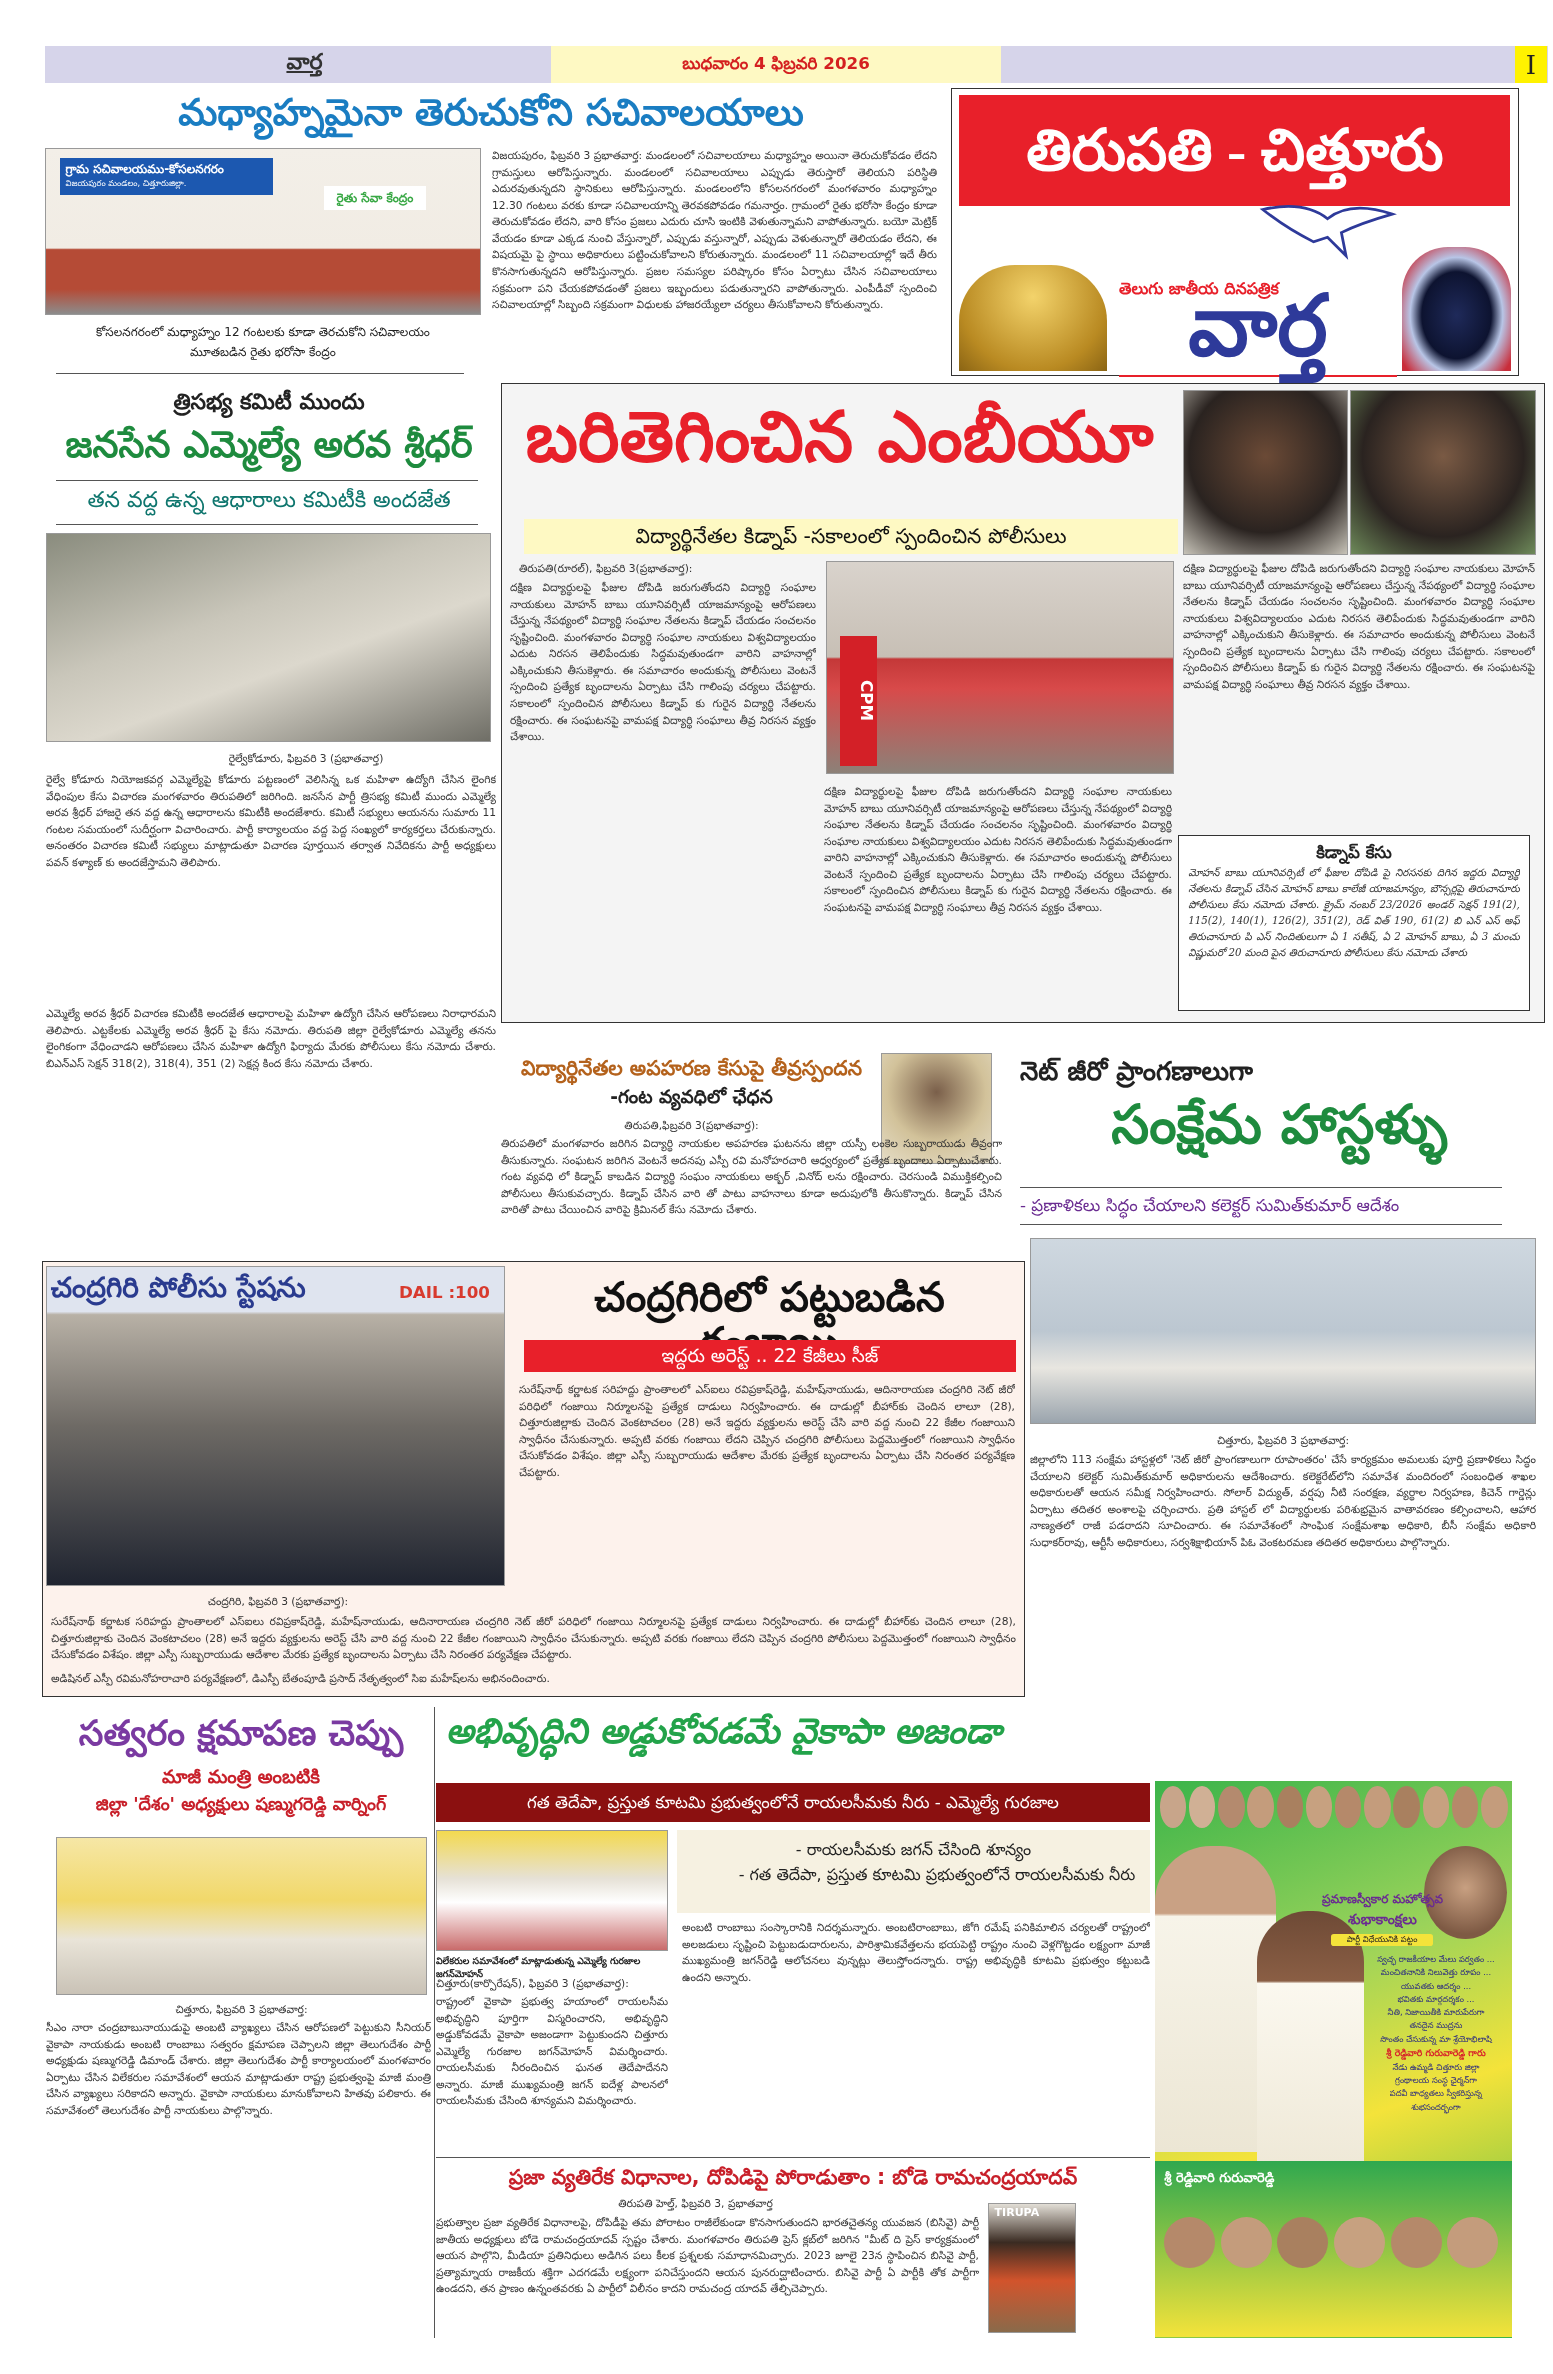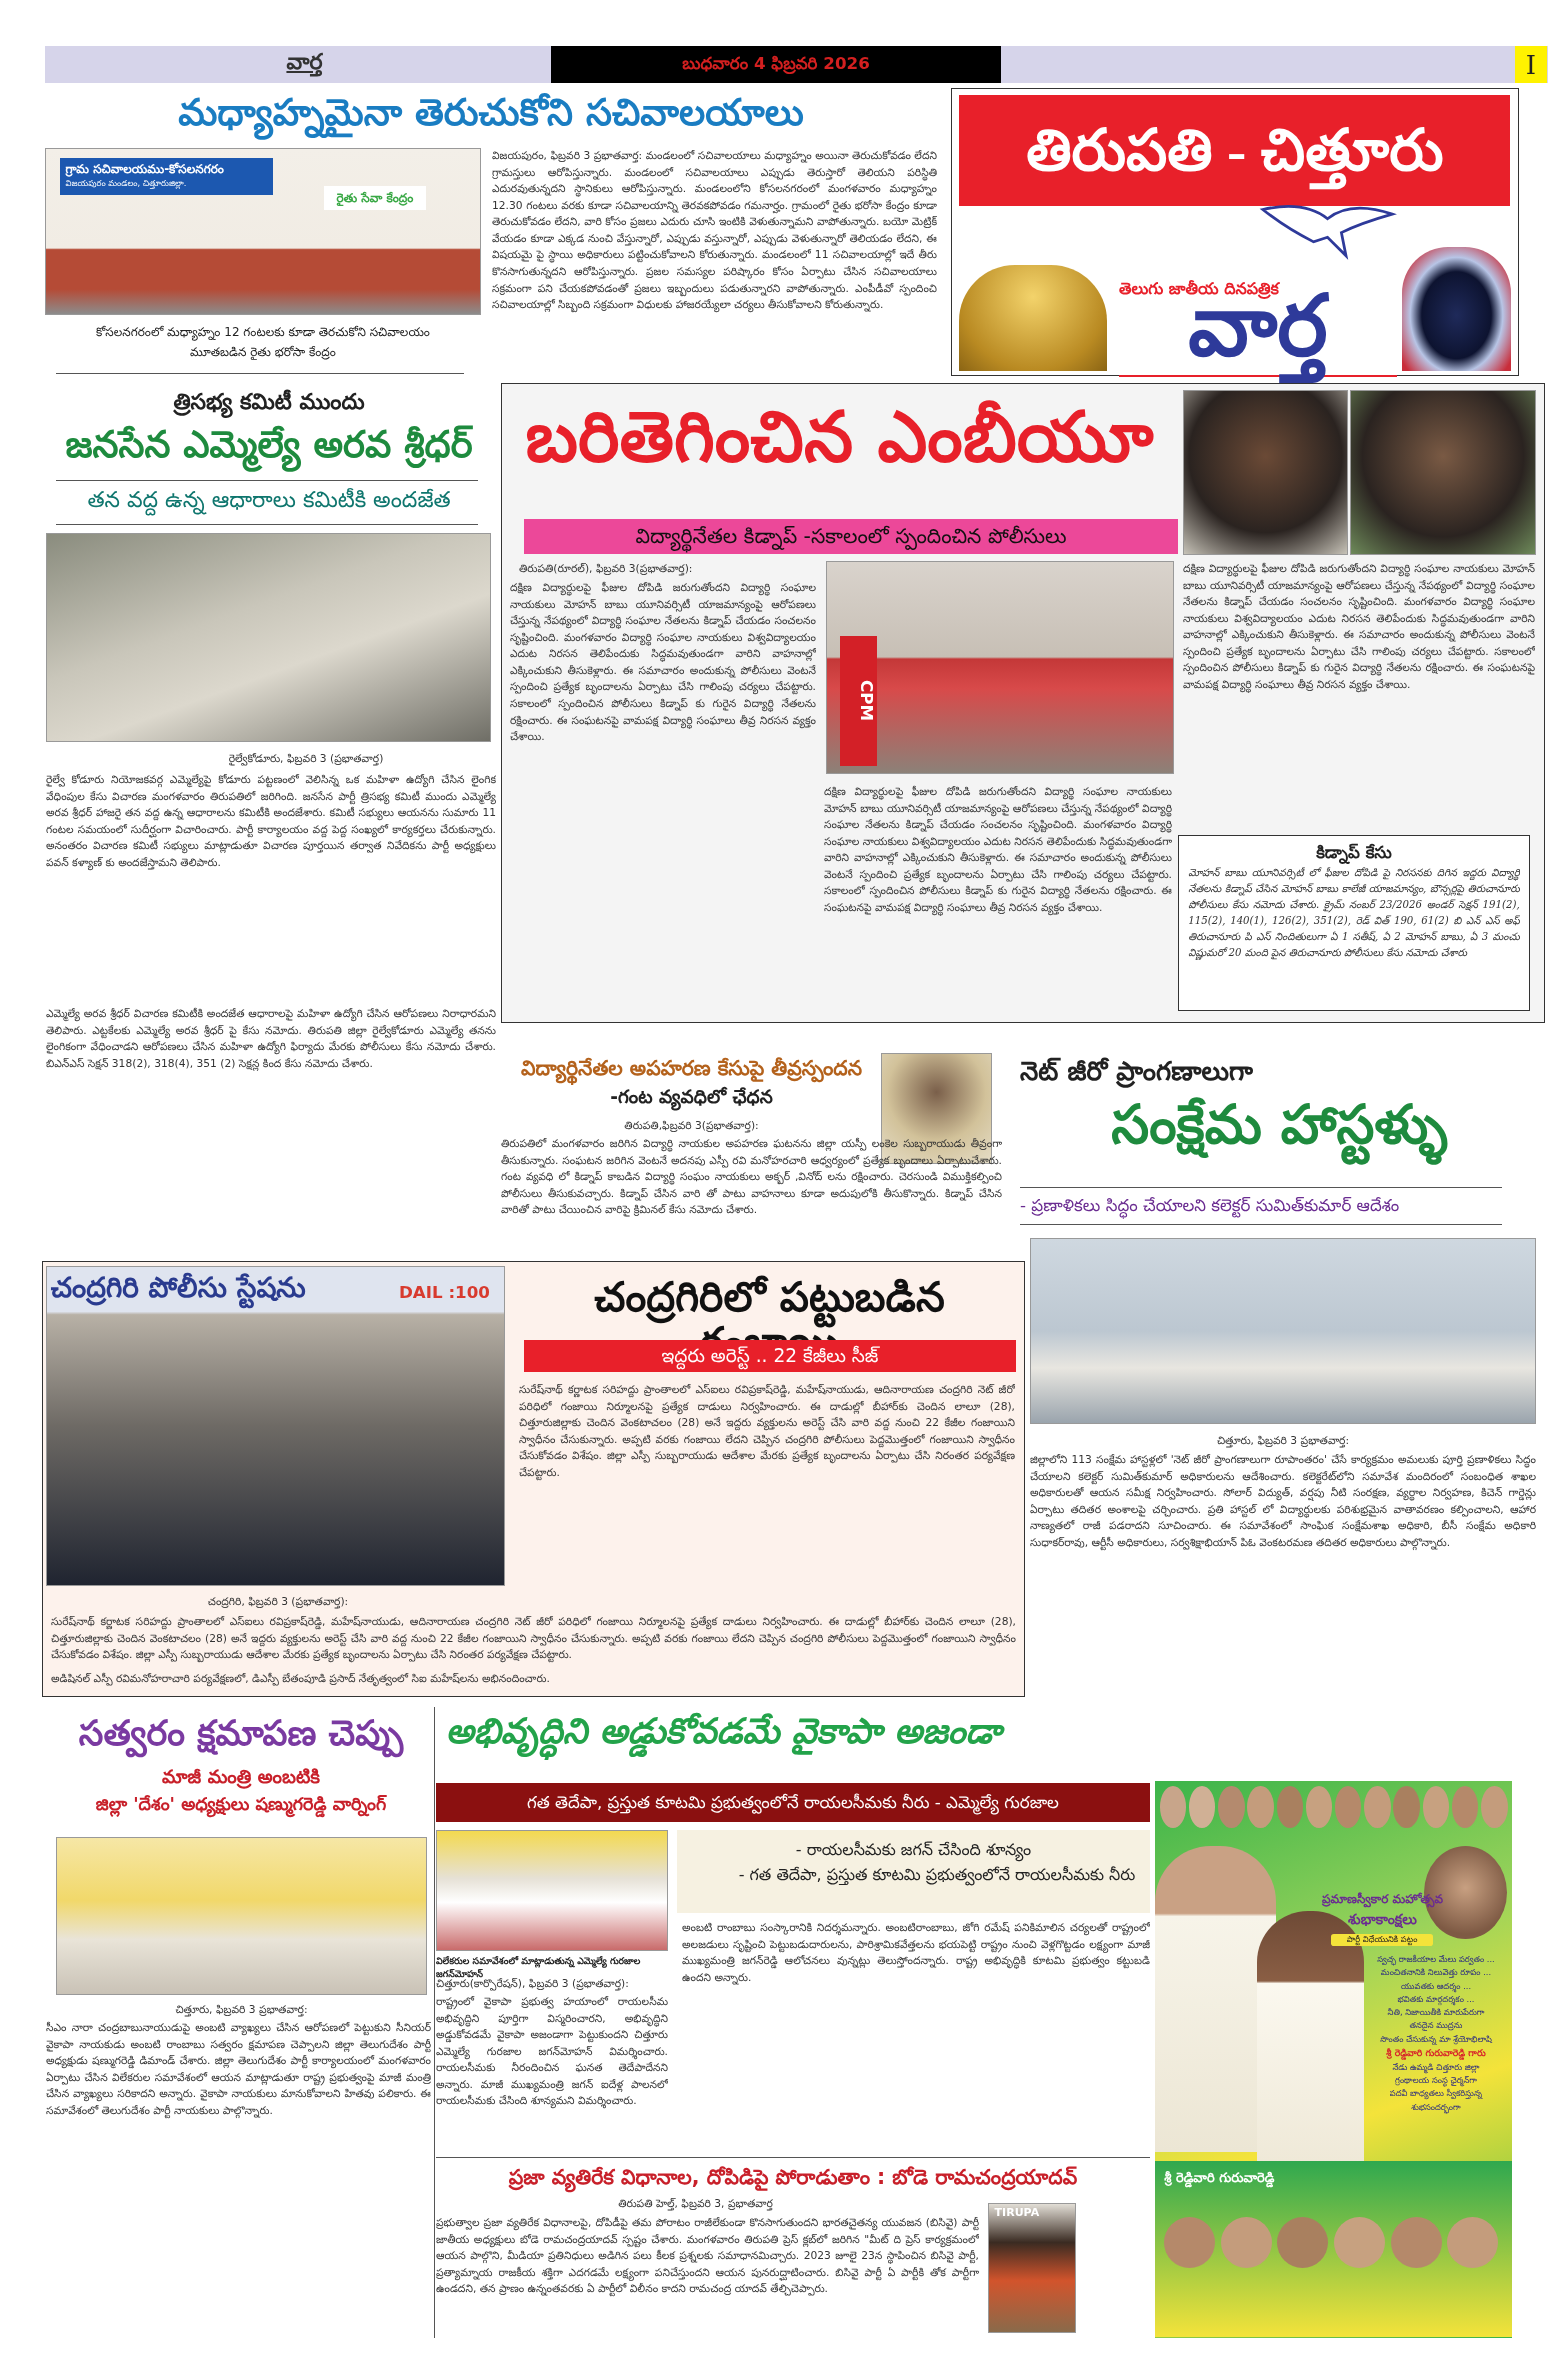--- a/index.html
+++ b/index.html
@@ -1,20 +1,20 @@
 <!DOCTYPE html>
 <html style="font-size:15px"><head>
 <meta charset="utf-8">
 <style>
   * { box-sizing: border-box; margin: 0; padding: 0; }
   body { width: 1554px; height: 2375px; background: #ffffff; font-family: "DejaVu Sans", sans-serif; color: #222; position: relative; overflow: hidden; }
   .abs { position: absolute; }
   .masthead { left: 45px; top: 46px; width: 1503px; height: 37px; background: #d6d4ea; }
   .mast-logo { left: 0; top: 0; width: 519px; height: 37px; display: flex; align-items: center; justify-content: center; font-weight: bold; font-size: 22px; color: #333; text-decoration: underline; }
-  .mast-date { left: 506px; top: 0; width: 450px; height: 37px; background: #000000; display: flex; align-items: center; justify-content: center; color: #d42020; font-weight: bold; font-size: 16.7px; }
+  .mast-date { left: 506px; top: 0; width: 450px; height: 37px; background: #fef9c3; display: flex; align-items: center; justify-content: center; color: #d42020; font-weight: bold; font-size: 16.7px; }
   .mast-page { left: 1470px; top: 0; width: 32px; height: 37px; background: #fff200; display: flex; align-items: center; justify-content: center; font-family: "DejaVu Serif", serif; font-size: 26px; }
   .headline { font-weight: bold; text-align: center; line-height: 1.1; }
   .body-text { font-size: 10.7px; line-height: 1.55; color: #333; text-align: justify; overflow: hidden; }
   .photo { background: linear-gradient(135deg, #c9b8a4, #8d7b6b); border: 0.9px solid #999; overflow: hidden; }
   .caption { font-size: 12px; text-align: center; color: #222; }
   .rule { height: 1.9px; background: #555; }
   .boxed { border: 1.9px solid #333; }
   .kidnap-box { border: 1.4px solid #333; padding: 7.4px 9.3px; background: #fff; }
 </style>
 </head>
@@ -59,21 +59,21 @@
 <div class="abs rule" style="left:56px;top:480px;width:422px;height:0.9px;"></div>
 <div class="abs headline" style="left:37px;top:488px;width:464px;font-size:22px;color:#0f766e;font-weight:normal;">తన వద్ద ఉన్న ఆధారాలు కమిటీకి అందజేత</div>
 <div class="abs rule" style="left:56px;top:524px;width:422px;height:0.9px;"></div>
 <div class="abs photo" style="left:46px;top:533px;width:445px;height:209px;background:linear-gradient(160deg,#8a8c7e 0%,#c9c6ba 40%,#dcd8cd 60%,#6f6e66 100%);"></div>
 <div class="abs body-text" style="left:130px;top:751px;width:352px;text-align:center;">రైల్వేకోడూరు, ఫిబ్రవరి 3 (ప్రభాతవార్త)</div>
 <div class="abs body-text" style="left:46px;top:772px;width:450px;height:227px;">రైల్వే కోడూరు నియోజకవర్గ ఎమ్మెల్యేపై కోడూరు పట్టణంలో వెలిసిన్న ఒక మహిళా ఉద్యోగి చేసిన లైంగిక వేధింపుల కేసు విచారణ మంగళవారం తిరుపతిలో జరిగింది. జనసేన పార్టీ త్రిసభ్య కమిటీ ముందు ఎమ్మెల్యే అరవ శ్రీధర్ హాజరై తన వద్ద ఉన్న ఆధారాలను కమిటీకి అందజేశారు. కమిటీ సభ్యులు ఆయనను సుమారు 11 గంటల సమయంలో సుదీర్ఘంగా విచారించారు. పార్టీ కార్యాలయం వద్ద పెద్ద సంఖ్యలో కార్యకర్తలు చేరుకున్నారు. అనంతరం విచారణ కమిటీ సభ్యులు మాట్లాడుతూ విచారణ పూర్తయిన తర్వాత నివేదికను పార్టీ అధ్యక్షులు పవన్ కళ్యాణ్ కు అందజేస్తామని తెలిపారు.</div>
 <div class="abs body-text" style="left:46px;top:1006px;width:450px;height:227px;">ఎమ్మెల్యే అరవ శ్రీధర్ విచారణ కమిటీకి అందజేత ఆధారాలపై మహిళా ఉద్యోగి చేసిన ఆరోపణలు నిరాధారమని తెలిపారు. ఎట్టకేలకు ఎమ్మెల్యే అరవ శ్రీధర్ పై కేసు నమోదు. తిరుపతి జిల్లా రైల్వేకోడూరు ఎమ్మెల్యే తనను లైంగికంగా వేధించాడని ఆరోపణలు చేసిన మహిళా ఉద్యోగి ఫిర్యాదు మేరకు పోలీసులు కేసు నమోదు చేశారు. బిఎన్ఎస్ సెక్షన్ 318(2), 318(4), 351 (2) సెక్షన్ల కింద కేసు నమోదు చేశారు.</div>
 
 <div class="abs boxed" style="left:501px;top:383px;width:1044px;height:640px;background:#f4f4f4;"></div>
 <div class="abs headline" style="left:515px;top:399px;width:649px;font-size:70px;color:#e8202a;">బరితెగించిన ఎంబీయూ</div>
-<div class="abs" style="left:524px;top:519px;width:654px;height:35px;background:#ec4899;">
+<div class="abs" style="left:524px;top:519px;width:654px;height:35px;background:#fef9c3;">
   <div class="headline" style="font-size:20.4px;line-height:35px;font-weight:normal;color:#111;">విద్యార్థినేతల కిడ్నాప్ -సకాలంలో స్పందించిన పోలీసులు</div>
 </div>
 <div class="abs photo" style="left:1183px;top:390px;width:165px;height:165px;background:radial-gradient(circle at 50% 40%,#6b4a36,#2a2320 60%,#c7c3b8);"></div>
 <div class="abs photo" style="left:1350px;top:390px;width:186px;height:165px;background:radial-gradient(circle at 50% 40%,#7a5a44,#2a2320 60%,#6e8a5a);"></div>
 <div class="abs body-text" style="left:519px;top:561px;width:288px;">తిరుపతి(రూరల్), ఫిబ్రవరి 3(ప్రభాతవార్త):</div>
 <div class="abs body-text" style="left:510px;top:580px;width:306px;height:427px;">దక్షిణ విద్యార్థులపై ఫీజుల దోపిడి జరుగుతోందని విద్యార్థి సంఘాల నాయకులు మోహన్ బాబు యూనివర్సిటీ యాజమాన్యంపై ఆరోపణలు చేస్తున్న నేపథ్యంలో విద్యార్థి సంఘాల నేతలను కిడ్నాప్ చేయడం సంచలనం సృష్టించింది. మంగళవారం విద్యార్థి సంఘాల నాయకులు విశ్వవిద్యాలయం ఎదుట నిరసన తెలిపేందుకు సిద్ధమవుతుండగా వారిని వాహనాల్లో ఎక్కించుకుని తీసుకెళ్లారు. ఈ సమాచారం అందుకున్న పోలీసులు వెంటనే స్పందించి ప్రత్యేక బృందాలను ఏర్పాటు చేసి గాలింపు చర్యలు చేపట్టారు. సకాలంలో స్పందించిన పోలీసులు కిడ్నాప్ కు గురైన విద్యార్థి నేతలను రక్షించారు. ఈ సంఘటనపై వామపక్ష విద్యార్థి సంఘాలు తీవ్ర నిరసన వ్యక్తం చేశాయి.</div>
 <div class="abs photo" style="left:826px;top:561px;width:348px;height:213px;background:linear-gradient(180deg,#d9d3cc 0%,#c7bfb5 45%,#c43838 46%,#d84a4a 60%,#8c8178 100%);">
   <div class="abs" style="left:13px;top:74px;width:37px;height:130px;background:#d32027;color:#fff;font-weight:bold;font-size:16.7px;writing-mode:vertical-rl;text-align:center;">CPM</div>
 </div>
 <div class="abs body-text" style="left:824px;top:784px;width:348px;height:227px;">దక్షిణ విద్యార్థులపై ఫీజుల దోపిడి జరుగుతోందని విద్యార్థి సంఘాల నాయకులు మోహన్ బాబు యూనివర్సిటీ యాజమాన్యంపై ఆరోపణలు చేస్తున్న నేపథ్యంలో విద్యార్థి సంఘాల నేతలను కిడ్నాప్ చేయడం సంచలనం సృష్టించింది. మంగళవారం విద్యార్థి సంఘాల నాయకులు విశ్వవిద్యాలయం ఎదుట నిరసన తెలిపేందుకు సిద్ధమవుతుండగా వారిని వాహనాల్లో ఎక్కించుకుని తీసుకెళ్లారు. ఈ సమాచారం అందుకున్న పోలీసులు వెంటనే స్పందించి ప్రత్యేక బృందాలను ఏర్పాటు చేసి గాలింపు చర్యలు చేపట్టారు. సకాలంలో స్పందించిన పోలీసులు కిడ్నాప్ కు గురైన విద్యార్థి నేతలను రక్షించారు. ఈ సంఘటనపై వామపక్ష విద్యార్థి సంఘాలు తీవ్ర నిరసన వ్యక్తం చేశాయి.</div>

